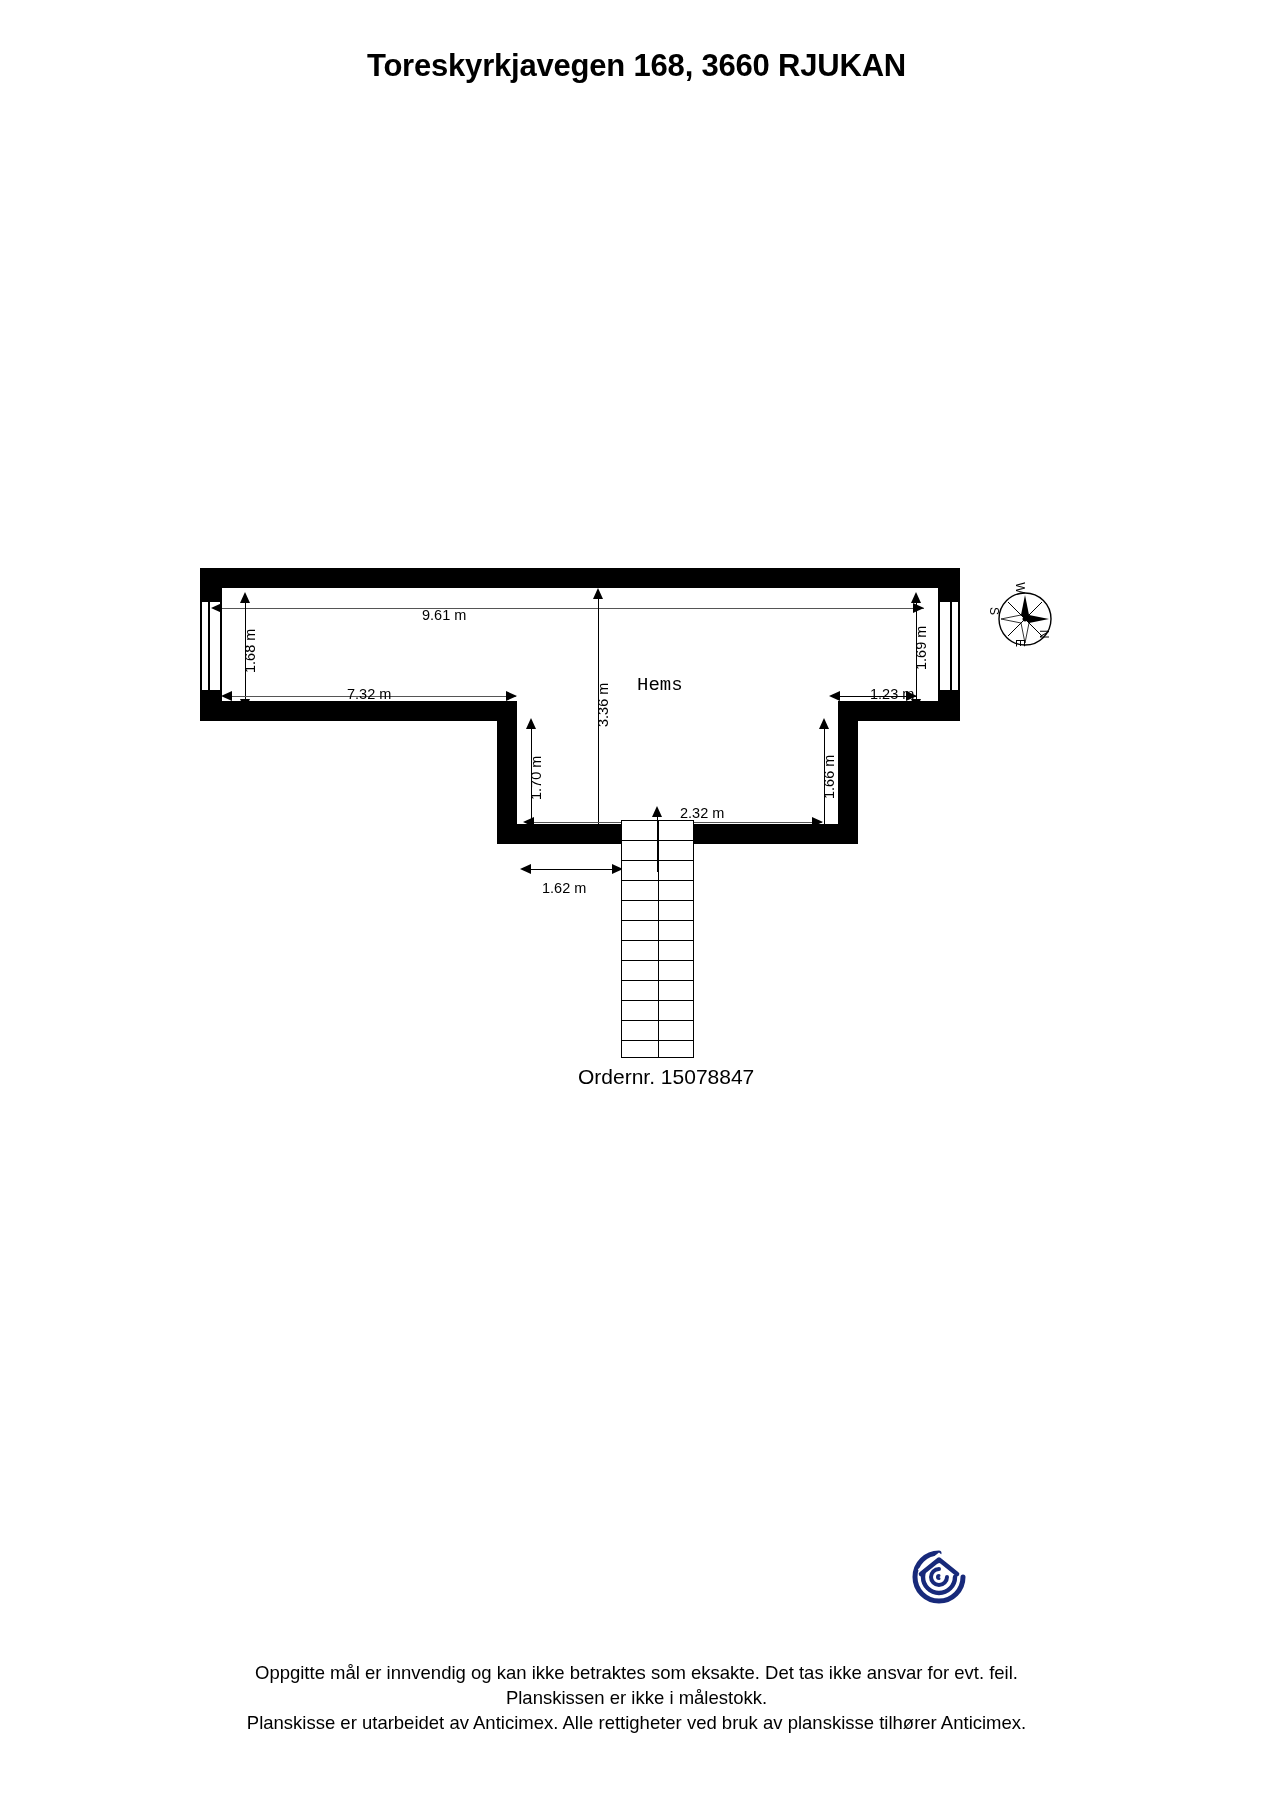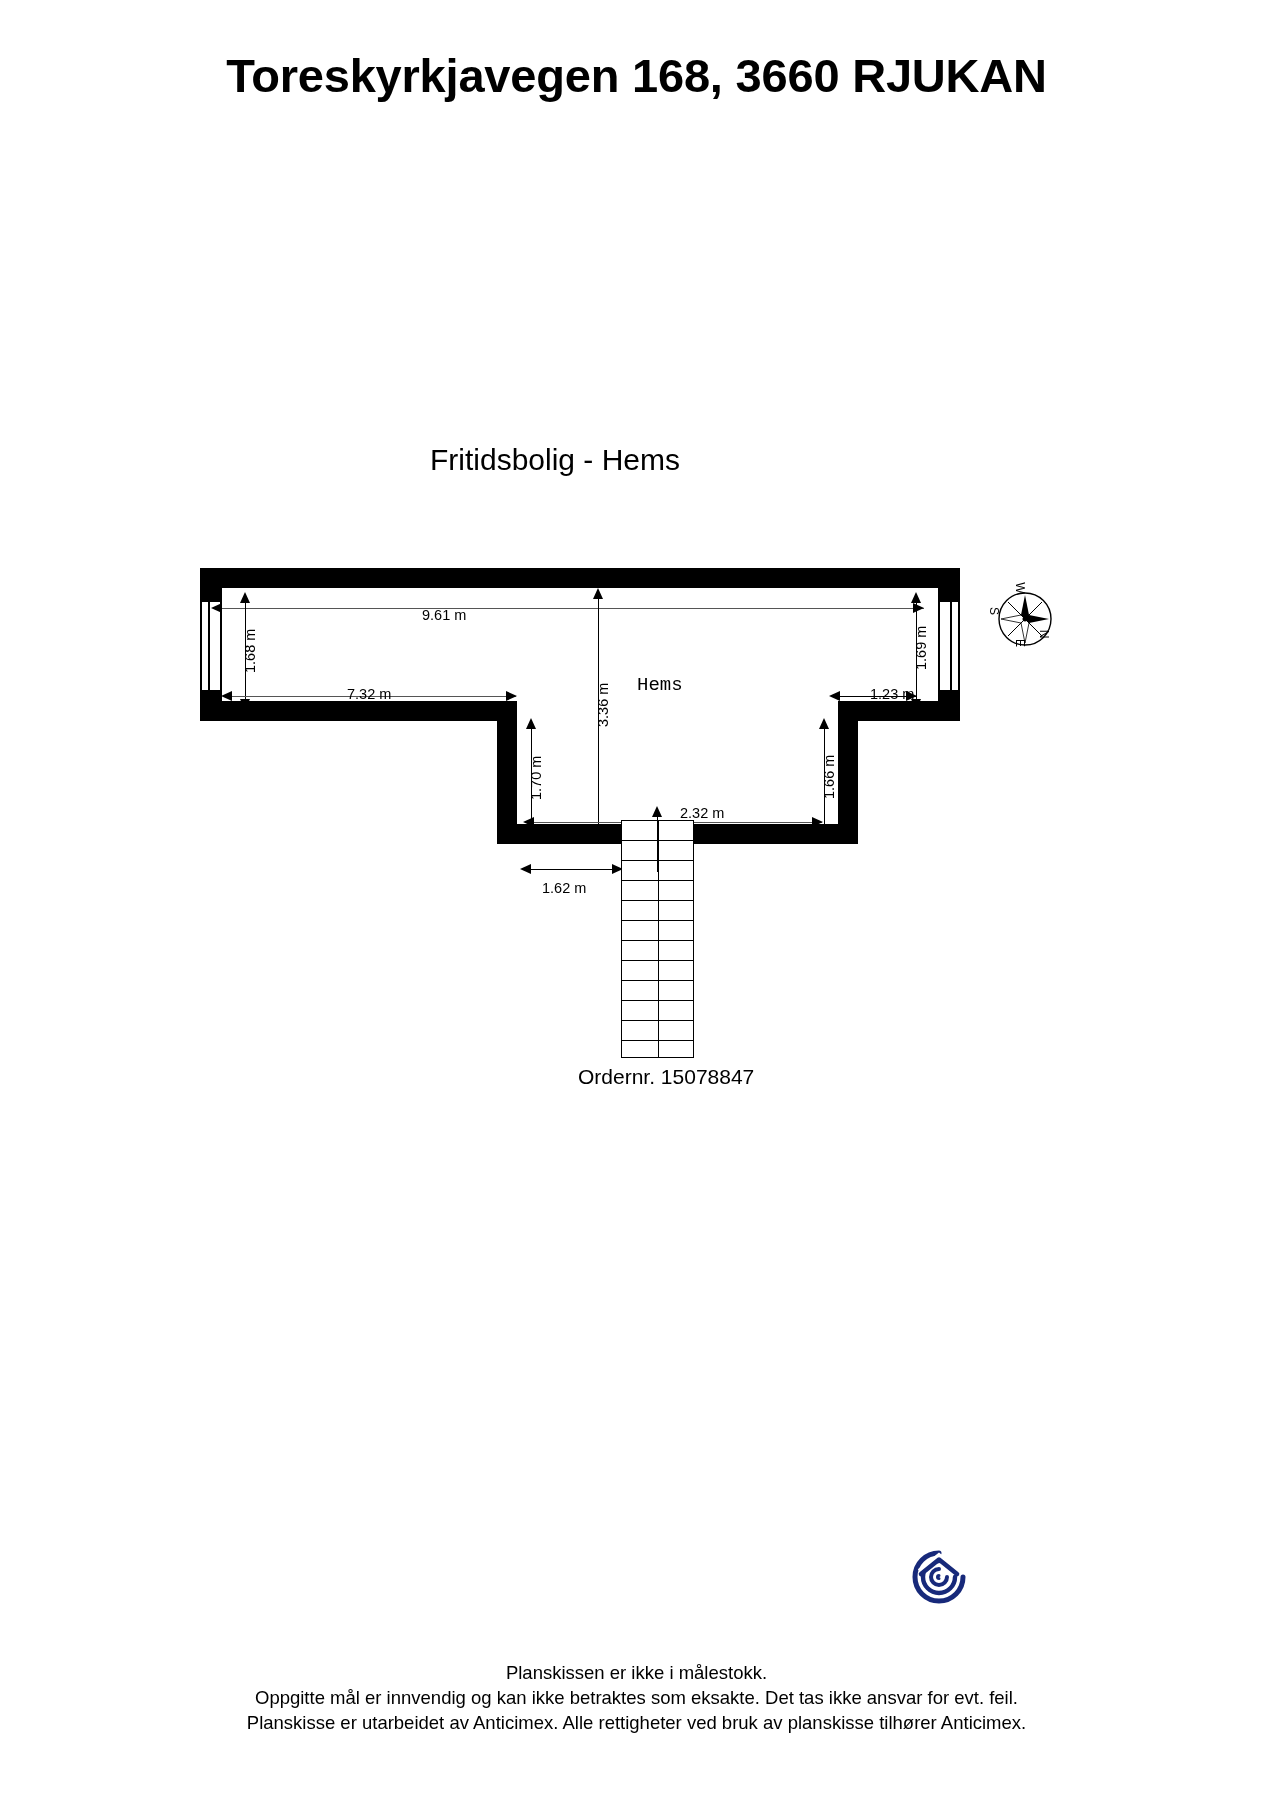--- a/index.html
+++ b/index.html
@@ -20,21 +20,21 @@
     overflow: hidden;
   }
 
   
   .doc-title {
     position: absolute;
     left: 0;
     top: 48px;
     width: 1273px;
     text-align: center;
-    font-size: 47px;
+    font-size: 31px;
     font-weight: bold;
     letter-spacing: -0.2px;
     color: #000;
   }
 
   
   .plan-heading {
     position: absolute;
     left: 0;
     top: 443px;
@@ -209,21 +209,20 @@
   }
   .footer div { white-space: nowrap; }
 </style>
 </head>
 <body>
 
 <div class="page">
 
   <div class="doc-title">Toreskyrkjavegen 168, 3660 RJUKAN</div>
 
-  <div class="plan-heading">Fritidsbolig - Hems</div>
 
   <div class="plan-area">
 
     <div class="wall" style="left:200px; top:568px; width:760px; height:20px;"></div>
 
     <div class="wall" style="left:200px; top:568px; width:22px; height:153px;"></div>
 
     <div class="wall" style="left:938px; top:568px; width:22px; height:153px;"></div>
 
     <div class="wall" style="left:200px; top:701px; width:304px; height:20px;"></div>
@@ -351,18 +350,18 @@
         <path d="M27 11 C18.2 11 11 18.2 11 27 C11 35.8 18.2 43 27 43 C35.8 43 43 35.8 43 27" fill="none" stroke="#17297a" stroke-width="4.4" stroke-linecap="round"></path>
         <path d="M27 19 C22.6 19 19 22.6 19 27 C19 31.4 22.6 35 27 35 C31.4 35 35 31.4 35 27" fill="none" stroke="#17297a" stroke-width="4" stroke-linecap="round"></path>
         <path d="M27 25.5 C26.2 25.5 25.5 26.2 25.5 27 C25.5 27.8 26.2 28.5 27 28.5" fill="none" stroke="#17297a" stroke-width="3" stroke-linecap="round"></path>
         <path d="M8 22 L27 7 L46 22" fill="none" stroke="#ffffff" stroke-width="7"></path>
         <path d="M9 24 L27 9.5 L45 24" fill="none" stroke="#17297a" stroke-width="4.6" stroke-linejoin="round" stroke-linecap="round"></path>
       </svg>
     </span>
   </div>
 
   <div class="footer">
+    <div>Oppgitte mål er innvendig og kan ikke betraktes som eksakte. Det tas ikke ansvar for evt. feil.</div>
     <div>Planskissen er ikke i målestokk.</div>
-    <div>Oppgitte mål er innvendig og kan ikke betraktes som eksakte. Det tas ikke ansvar for evt. feil.</div>
     <div>Planskisse er utarbeidet av Anticimex. Alle rettigheter ved bruk av planskisse tilhører Anticimex.</div>
   </div>
 
 </div>
 
 </body></html>

